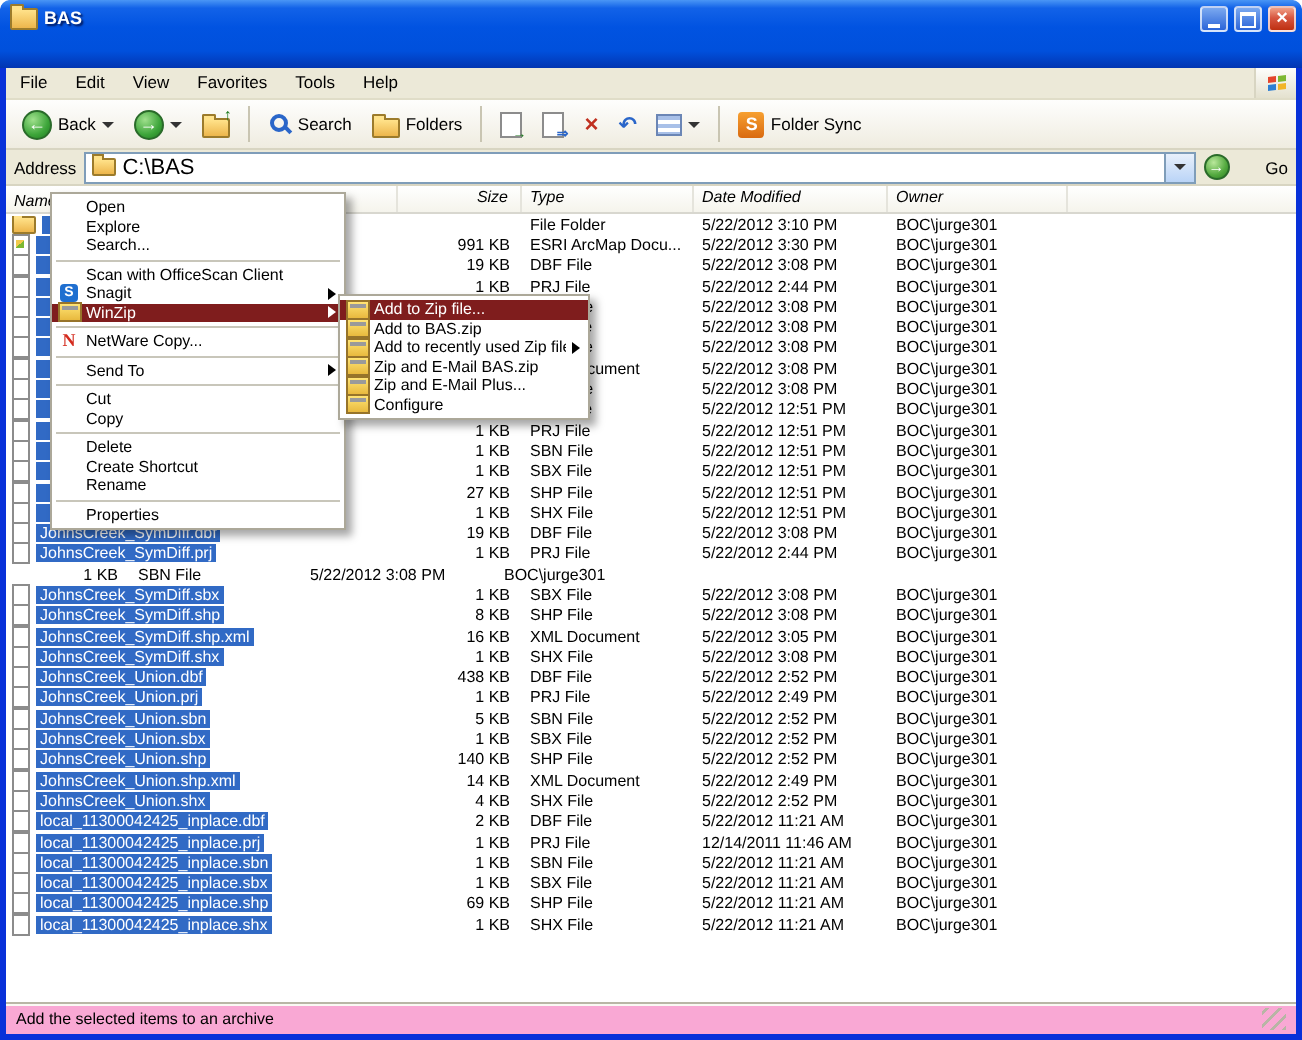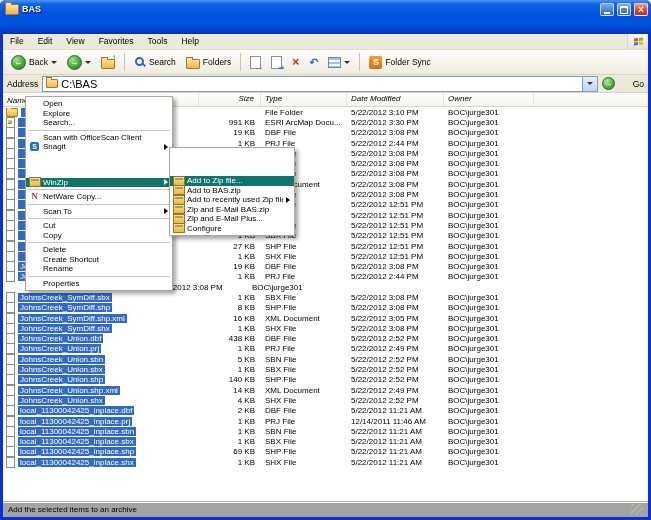--- a/index.html
+++ b/index.html
@@ -79,31 +79,31 @@
   .c-owner{width:90px;padding-left:4px;}
   .ic{flex:0 0 auto;margin:0 3px 0 3px;}
   .pg{width:7px;height:9px;background:#fff;border:1px solid #8C8C8C;}
   .fld{width:10px;height:7px;background:linear-gradient(#FFE28A,#EDB64C);border:1px solid #9C7B2B;border-radius:1px;position:relative;}
   .fld::before{content:"";position:absolute;top:-3px;left:-1px;width:4px;height:2px;background:#FFE28A;border:1px solid #9C7B2B;border-bottom:none;}
   .mapic{width:7px;height:9px;background:#fff;border:1px solid #8C8C8C;position:relative;}
   .mapic::after{content:"";position:absolute;left:1px;top:2px;width:4px;height:4px;background:linear-gradient(135deg,#F2C94C 50%,#7DB832 50%);}
   .rowname{background:#316AC5;color:#fff;padding:0 2px;height:9px;line-height:9px;}
   .rowname.blank{min-width:92px;}
   
-  .statusbar{height:15px;flex:0 0 15px;background:#a3a3a3;border-top:1px solid #B9B6A6;box-shadow:inset 0 1px 0 #FAF9F4;
+  .statusbar{height:15px;flex:0 0 15px;background:#f9a8d4;border-top:1px solid #B9B6A6;box-shadow:inset 0 1px 0 #FAF9F4;
              display:flex;align-items:center;padding:0 5px;font-size:8px;color:#000;}
   .grip{margin-left:auto;width:12px;height:11px;background:repeating-linear-gradient(-45deg,#B8B5A5 0 1.5px,transparent 1.5px 4.5px);}
   
   .ctxmenu,.submenu{position:absolute;background:#fff;border:1px solid #ACA899;box-shadow:3px 3px 4px rgba(0,0,0,.35);
                     padding:2px 0;z-index:10;font-size:8px;}
   .ctxmenu{left:22px;top:96px;width:146px;}
   .submenu{left:166px;top:147px;width:124px;z-index:11;}
   .cmitem{display:flex;align-items:center;height:9.5px;padding-right:4px;color:#000;}
   .cmitem.bold .mlab{font-weight:normal;}
-  .cmitem.hl{background:#0f766e;color:#fff;margin-top:26px;}
+  .cmitem.hl{background:#7f1d1d;color:#fff;}
   .gut{width:17px;flex:0 0 17px;display:flex;align-items:center;justify-content:center;}
   .mlab{flex:1;white-space:nowrap;overflow:hidden;}
   .arr{width:0;height:0;border-top:3px solid transparent;border-bottom:3px solid transparent;border-left:4px solid #000;margin-left:3px;}
   .hl .arr{border-left-color:#fff;}
   .msep{height:1px;background:#C8C6BA;margin:2px 2px;}
   .wz{width:10px;height:8px;background:linear-gradient(#FFE475,#E8B93E);border:1px solid #97742A;position:relative;}
   .wz::before{content:"";position:absolute;left:1px;right:1px;top:1px;height:2px;background:#9A9A9A;}
   .sn{width:9px;height:9px;border-radius:2px;background:#1F6FD0;color:#fff;text-align:center;font:bold 7px/9px "Liberation Sans",sans-serif;}
   .sn::after{content:"S";}
   .nw{color:#D42B1E;font:bold 9px/9px "Liberation Serif",serif;}
@@ -601,21 +601,21 @@
       <div class="msep"></div>
       <div class="cmitem">
         <span class="gut">
           <span class="nw"></span>
         </span>
         <span class="mlab">NetWare Copy...</span>
       </div>
       <div class="msep"></div>
       <div class="cmitem">
         <span class="gut"></span>
-        <span class="mlab">Scan To</span>
+        <span class="mlab">Send To</span>
         <span class="arr"></span>
       </div>
       <div class="msep"></div>
       <div class="cmitem">
         <span class="gut"></span>
         <span class="mlab">Cut</span>
       </div>
       <div class="cmitem">
         <span class="gut"></span>
         <span class="mlab">Copy</span>

